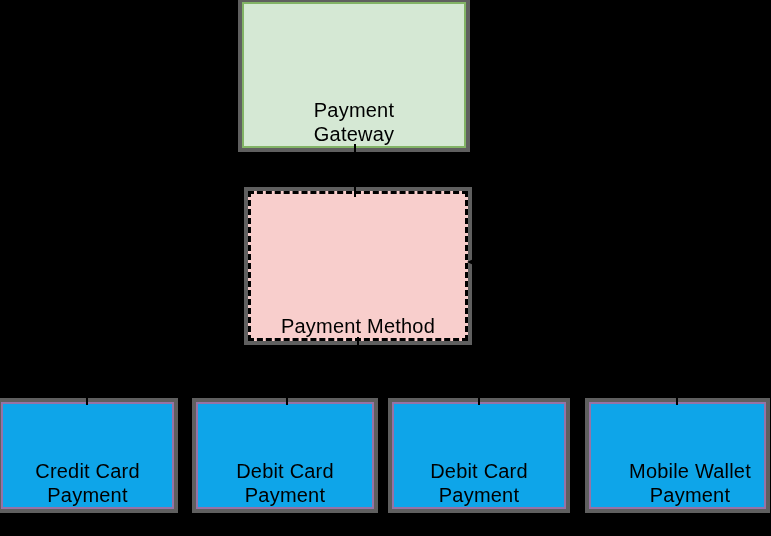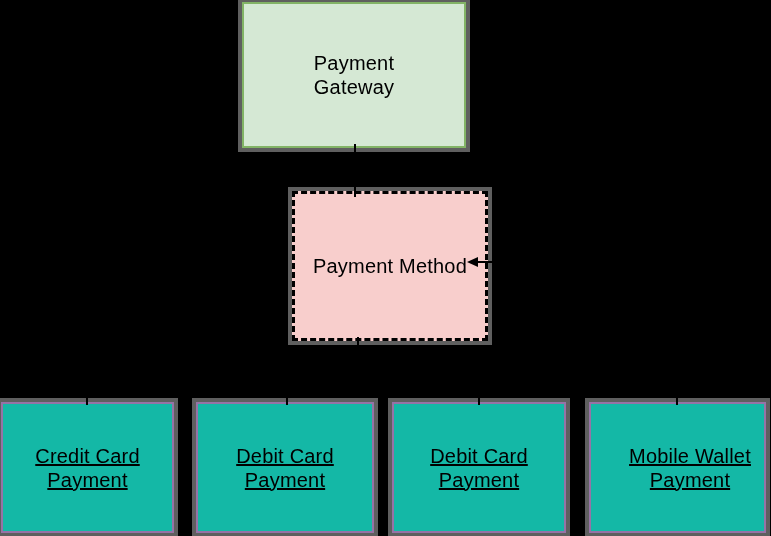--- a/index.html
+++ b/index.html
@@ -10,50 +10,48 @@
   #canvas {
     position: relative;
     width: 771px; height: 536px;
     background: #000000;
     overflow: hidden;
   }
   .node {
     position: absolute;
     box-sizing: border-box;
     display: flex;
-    align-items: center;
+    align-items: flex-end;
     justify-content: center;
     text-align: center;
     z-index: 1;
     
     box-shadow: 0 0 0 4px rgba(158,158,158,0.6);
   }
   .node .label {
     color: #000000;
     font-size: 20px;
     line-height: 24px;
     white-space: pre-line;
     letter-spacing: 0.2px;
   }
   .node-green {
     left: 242px; top: 2px; width: 224px; height: 146px;
     background: #d5e8d4;
     border: 2px solid #82b366;
   }
   .node-pink {
-    left: 248px; top: 191px; width: 196px; height: 150px;
+    left: 248px; top: 191px; width: 220px; height: 150px;
     background: #f8cecc;
     border: 3px dashed #000000;
-    margin-left: 44px;
   }
   .node-purple {
-    top: 402px; height: 131px;
-    background: #14b8a6;
+    top: 402px; height: 107px;
+    background: #0ea5e9;
     border: 2px solid #9673a6;
-    text-decoration: underline;
   }
   .node-opt1 { left: 1px;   width: 173px; }
   .node-opt2 { left: 196px; width: 178px; }
   .node-opt3 { left: 392px; width: 174px; }
   .node-opt4 { left: 589px; width: 177px; padding-left: 25px; }
   #connector-layer {
     position: absolute;
     left: 0; top: 0;
     width: 771px; height: 536px;
     z-index: 5;

